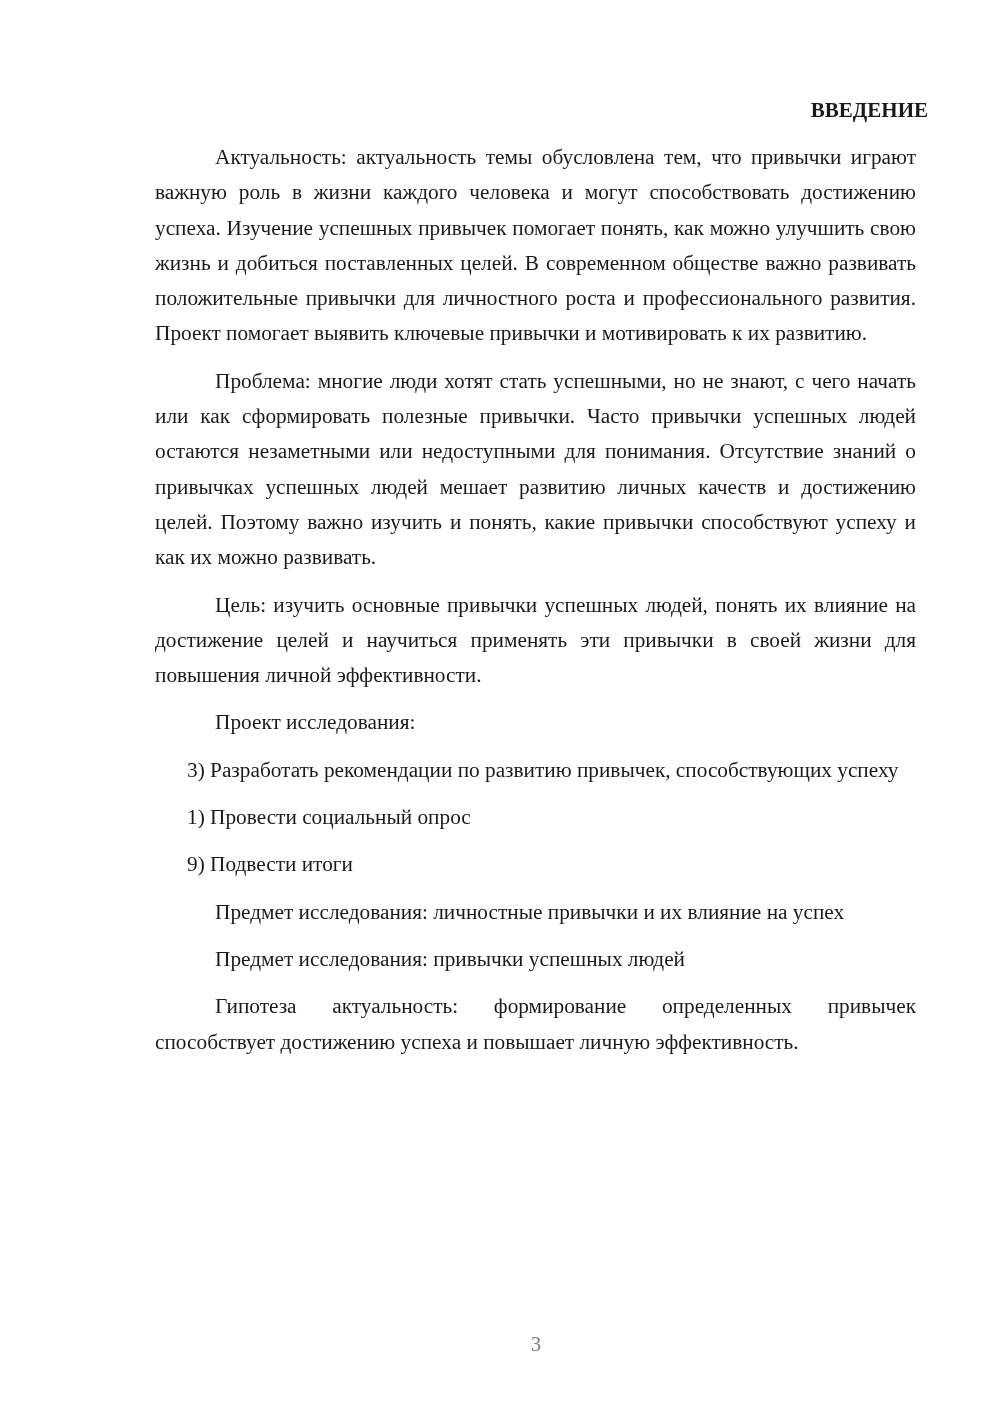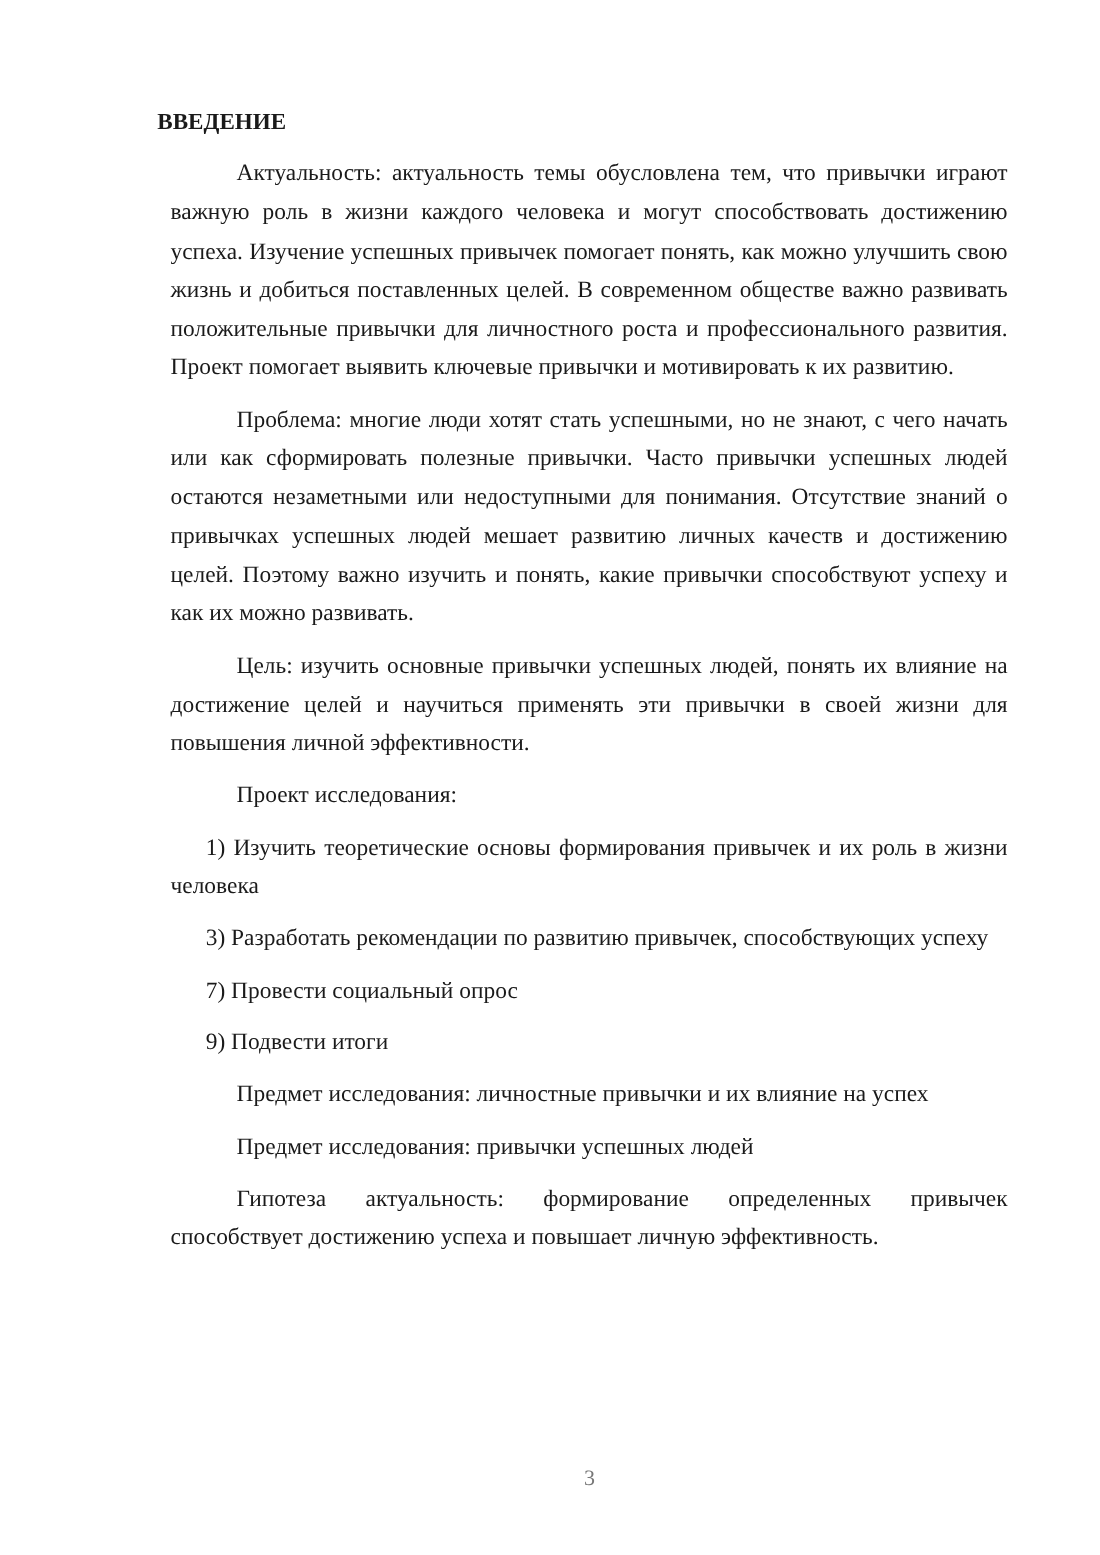--- a/index.html
+++ b/index.html
@@ -1,37 +1,36 @@
 <!DOCTYPE html>
 <html><head>
 <meta charset="utf-8">
 <style>
   html, body { margin: 0; padding: 0; background: #ffffff; }
   body { width: 1000px; height: 1414px; position: relative; overflow: hidden;
          font-family: "Liberation Serif", "DejaVu Serif", serif; color: #1a1a1a; }
   .page { position: absolute; left: 143px; top: 93px; width: 785px; }
-  .title { text-align: left; font-weight: bold; font-size: 21px; line-height: 35px; margin: 0 0 0 0; }
+  .title { text-align: right; font-weight: bold; font-size: 21px; line-height: 35px; margin: 0 0 0 0; }
   p { margin: 12px; font-size: 21.3px; line-height: 35.3px; text-align: justify; }
   .indent { text-indent: 60px; }
   .gap { margin-top: 10px; }
   .list { text-indent: 32px; }
   .pagenum { position: absolute; top: 1333px; left: 0; width: 1072px; text-align: center;
              font-size: 20px; color: #777; }
 </style>
 </head>
 <body>
 
 <div class="page">
   <div class="title">ВВЕДЕНИЕ</div>
   <p class="indent">Актуальность: актуальность темы обусловлена тем, что привычки играют важную роль в жизни каждого человека и могут способствовать достижению успеха. Изучение успешных привычек помогает понять, как можно улучшить свою жизнь и добиться поставленных целей. В современном обществе важно развивать положительные привычки для личностного роста и профессионального развития. Проект помогает выявить ключевые привычки и мотивировать к их развитию.</p>
   <p class="indent gap">Проблема: многие люди хотят стать успешными, но не знают, с чего начать или как сформировать полезные привычки. Часто привычки успешных людей остаются незаметными или недоступными для понимания. Отсутствие знаний о привычках успешных людей мешает развитию личных качеств и достижению целей. Поэтому важно изучить и понять, какие привычки способствуют успеху и как их можно развивать.</p>
   <p class="indent gap">Цель: изучить основные привычки успешных людей, понять их влияние на достижение целей и научиться применять эти привычки в своей жизни для повышения личной эффективности.</p>
   <p class="indent gap">Проект исследования:</p>
-  <p class="list gap">1) Изучить теоретические основы формирования привычек и их роль в жизни человека</p>
   <p class="list gap">3) Разработать рекомендации по развитию привычек, способствующих успеху</p>
-  <p class="list gap">7) Провести социальный опрос</p>
+  <p class="list gap">1) Провести социальный опрос</p>
   <p class="list gap">9) Подвести итоги</p>
   <p class="indent gap">Предмет исследования: личностные привычки и их влияние на успех</p>
   <p class="indent gap">Предмет исследования: привычки успешных людей</p>
   <p class="indent gap">Гипотеза актуальность: формирование определенных привычек способствует достижению успеха и повышает личную эффективность.</p>
 </div>
 
 <div class="pagenum">3</div>
 
 </body></html>

